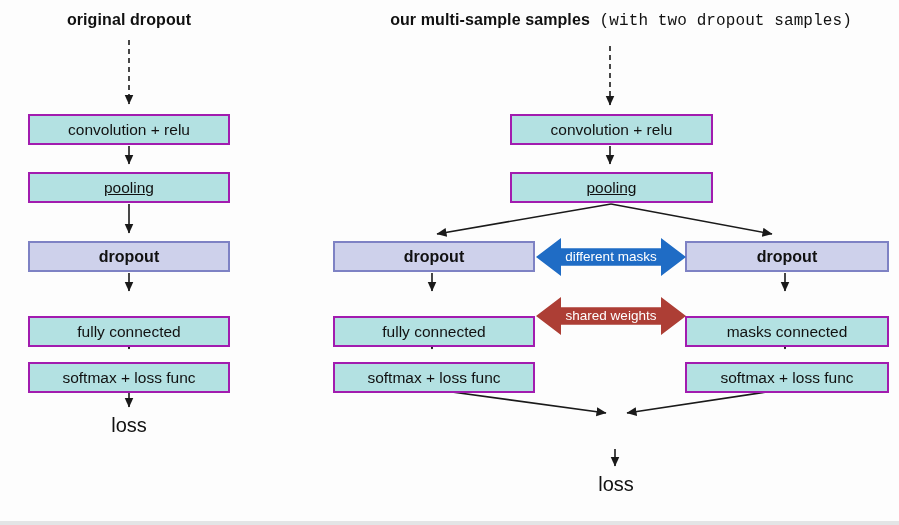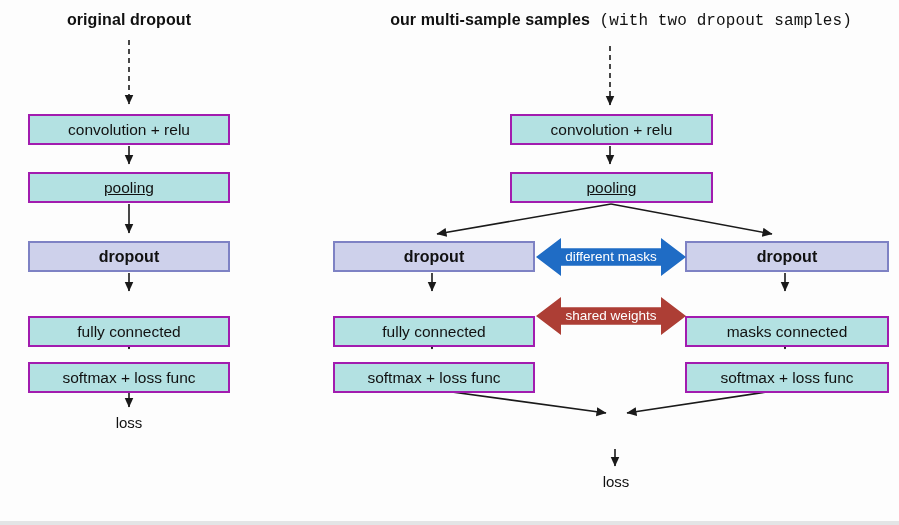--- a/index.html
+++ b/index.html
@@ -61,21 +61,21 @@
   
   .r1 { top: 114px; }
   .r2 { top: 172px; text-decoration: underline; }
   .r3 { top: 241px; }
   .r4 { top: 316px; }
   .r5 { top: 354px; margin-top: 8px; }
   .r6 { top: 418px; }
 
   .loss-label {
     position: absolute;
-    font-size: 15px;
+    font-size: 20px;
     text-align: center;
     width: 80px;
   }
   .loss-left  { left: 89px;  top: 414px; }
   .loss-right { left: 576px; top: 473px; }
 
   .dbl {
     position: absolute;
     left: 536px;
     width: 150px;

